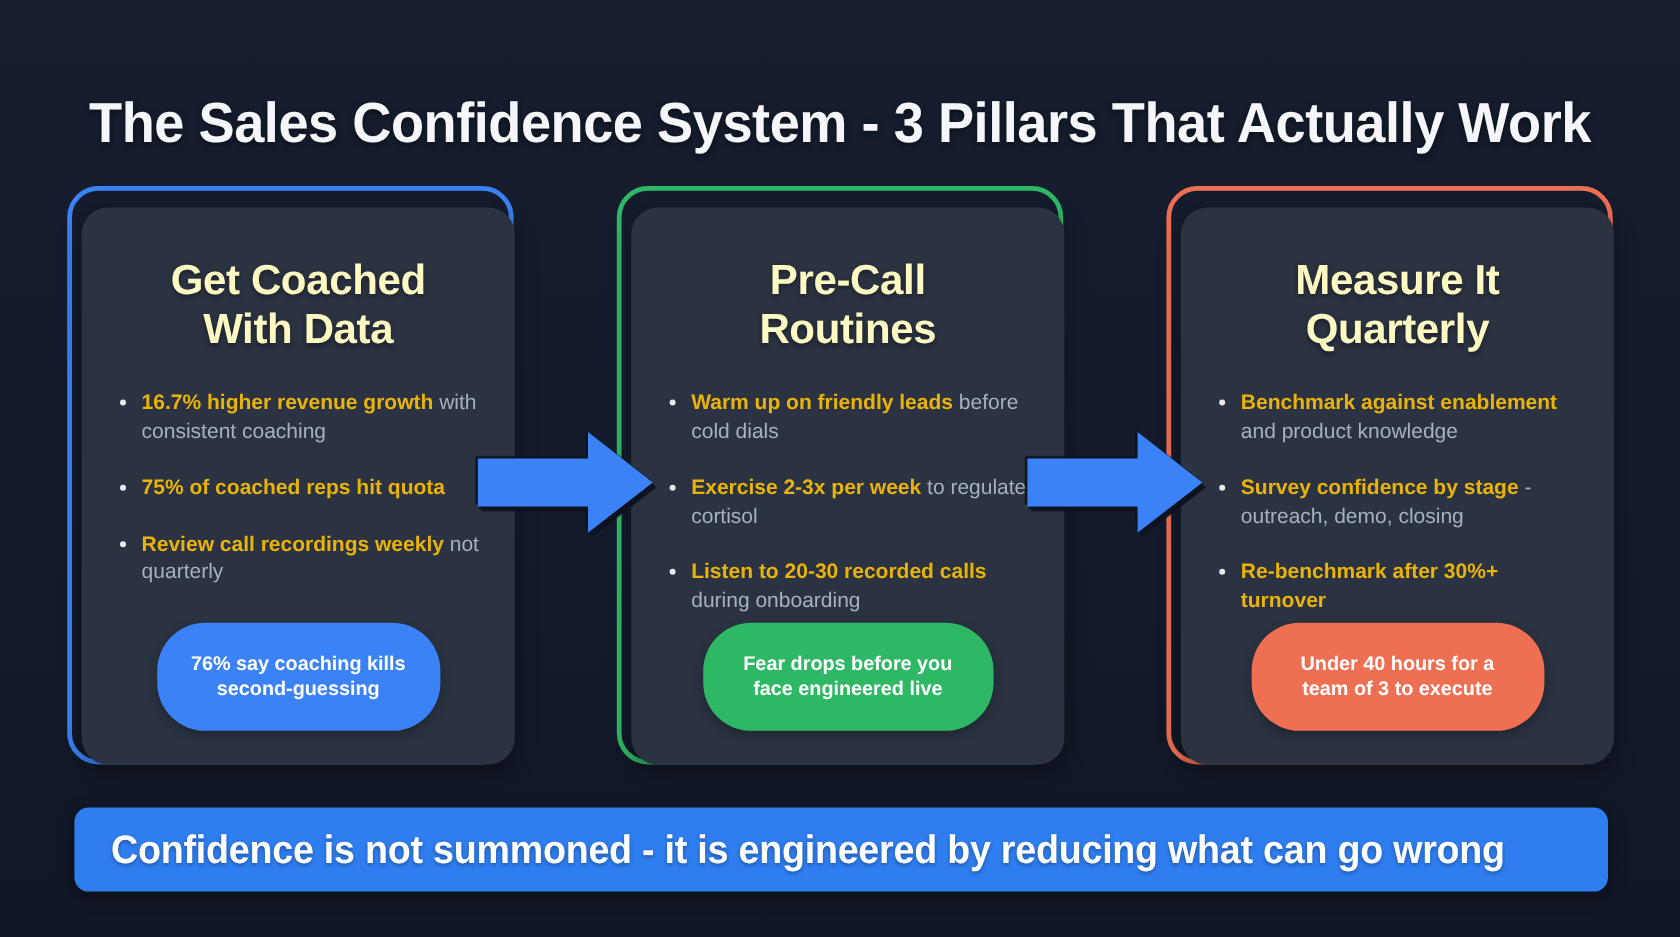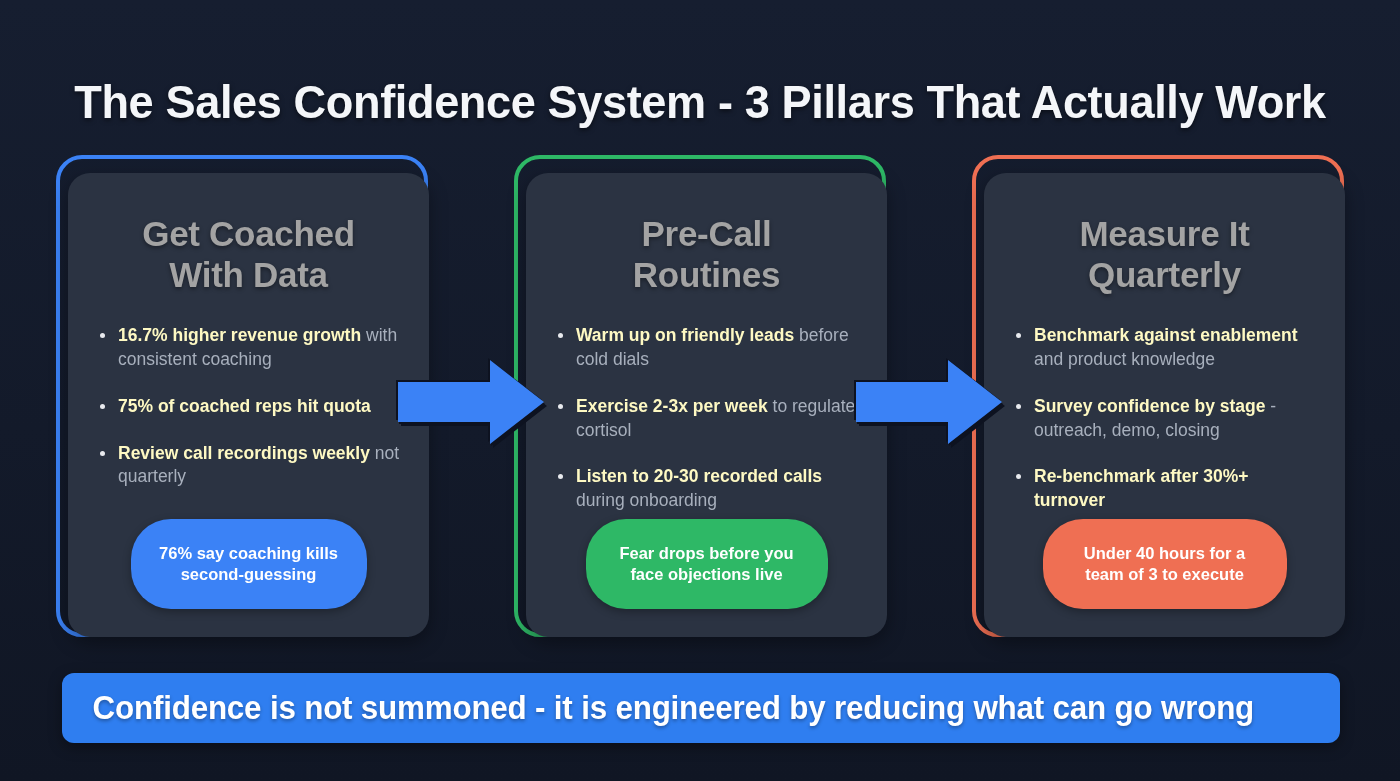--- a/index.html
+++ b/index.html
@@ -70,21 +70,21 @@
     background: #2b3342;
     border-radius: 22px;
     box-shadow: 0 6px 18px rgba(0,0,0,0.35);
     overflow: hidden;
   }
 
   .card-title {
     margin: 0;
     padding: 40px 18px 0 18px;
     text-align: center;
-    color: #a3a3a3;
+    color: #fef9c3;
     font-size: 35px;
     font-weight: bold;
     line-height: 1.18;
     letter-spacing: -0.3px;
     text-shadow: 0 2px 4px rgba(0,0,0,0.4);
   }
 
   .bullets {
     list-style: none;
     margin: 0;
@@ -103,21 +103,21 @@
     content: "";
     position: absolute;
     left: 2px;
     top: 9px;
     width: 5px;
     height: 5px;
     border-radius: 50%;
     background: #e8eaee;
   }
   .bullets li b {
-    color: #fef9c3;
+    color: #eab308;
     font-weight: bold;
   }
 
   .pill {
     position: absolute;
     bottom: 28px;
     left: 50%;
     transform: translateX(-50%);
     padding: 24px 22px;
     border-radius: 40px;
@@ -205,21 +205,21 @@
             <b>Warm up on friendly leads</b><span> before cold dials</span>
           </li>
           <li>
             <b>Exercise 2-3x per week</b><span> to regulate cortisol</span>
           </li>
           <li>
             <b>Listen to 20-30 recorded calls</b><span> during onboarding</span>
           </li>
         </ul>
         <div class="pill p2">Fear drops before you
-face objections live</div>
+face engineered live</div>
       </div>
     </div>
 
     <div class="card-frame c3">
       <div class="card-inner">
         <h2 class="card-title">Measure It<br>Quarterly</h2>
         <ul class="bullets">
           <li>
             <b>Benchmark against enablement</b><span> and product knowledge</span>
           </li>

